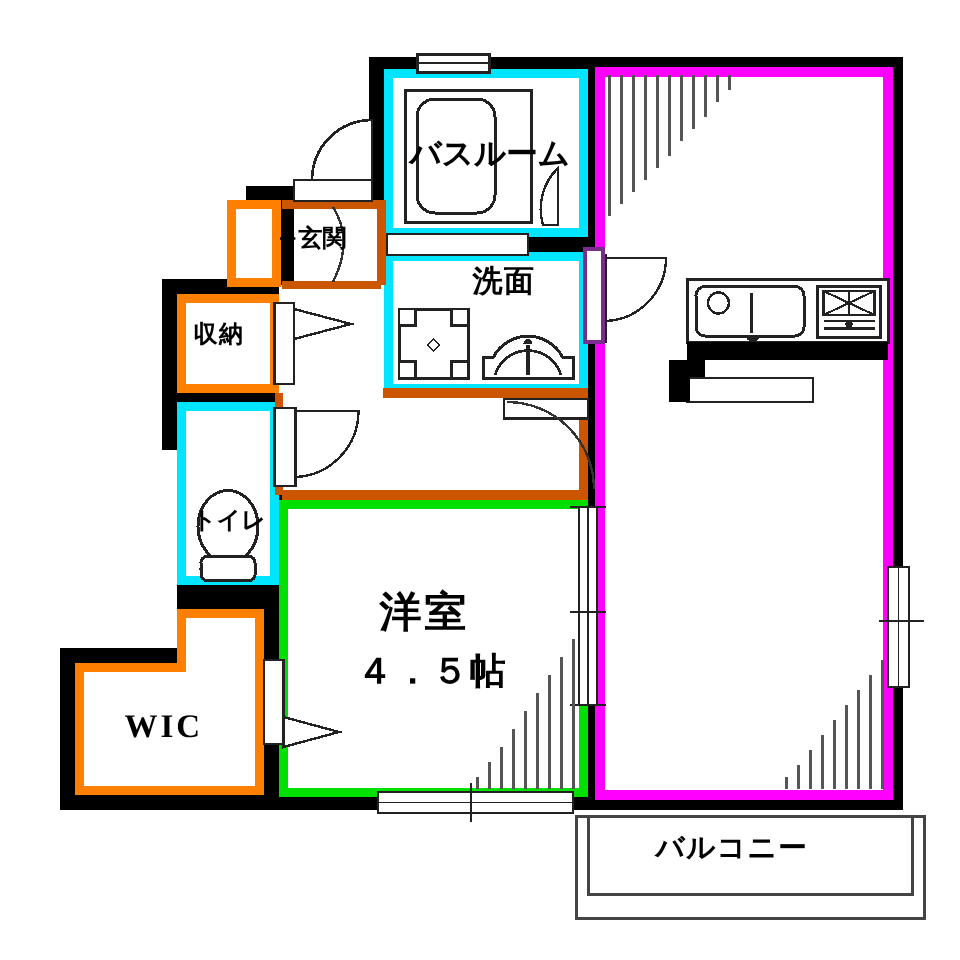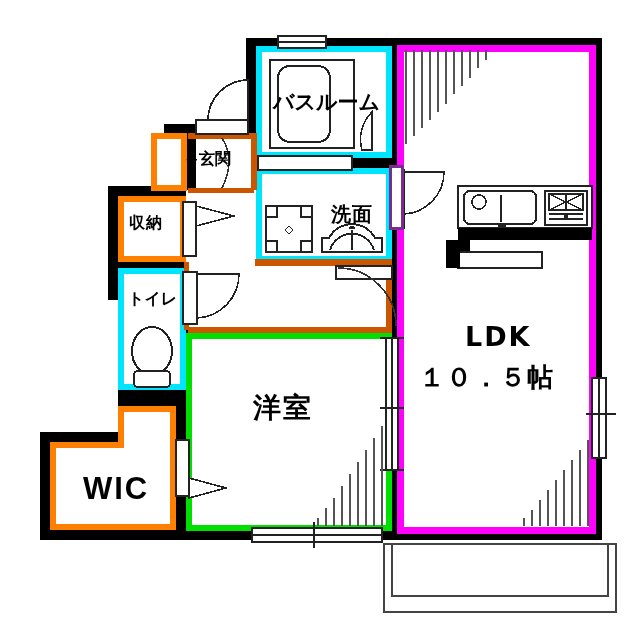--- a/index.html
+++ b/index.html
@@ -32,23 +32,23 @@
     line-height: 1;
     user-select: none;
   }
   .lbl-ldk     { font-size: 27px; letter-spacing: 2px; }
   .lbl-ldksize { font-size: 26px; letter-spacing: 1px; }
   .lbl-room    { font-size: 28px; letter-spacing: 2px; }
   .lbl-roomsz  { font-size: 24px; letter-spacing: 1px; }
   .lbl-bath    { font-size: 21px; letter-spacing: 0px; }
   .lbl-sen     { font-size: 20px; letter-spacing: 1px; }
   .lbl-sto     { font-size: 16px; letter-spacing: 1px; }
-  .lbl-toi     { font-size: 16px; letter-spacing: 0px; }
+  .lbl-toi     { font-size: 16px; letter-spacing: 0px; margin-top: 48px; }
   .lbl-gen     { font-size: 16px; letter-spacing: 0px; }
-  .lbl-wic     { font-size: 31px; letter-spacing: 2px; font-family: Liberation Sans, sans-serif; text-align: right; }
+  .lbl-wic     { font-size: 22px; letter-spacing: 2px; font-family: Liberation Serif, serif; text-align: right; }
   .lbl-bal     { font-size: 19px; letter-spacing: 1px; }
 </style>
 </head>
 <body>
 
 <div id="plan">
 
   <svg width="640" height="640" viewBox="0 0 640 640" shape-rendering="crispEdges">
 
     <rect x="0" y="0" width="640" height="640" fill="#ffffff"></rect>
@@ -299,30 +299,30 @@
 
     <g>
       <rect x="384" y="544" width="232" height="68" fill="#ffffff" stroke="#444444" stroke-width="2"></rect>
       <rect x="392" y="544" width="216" height="52" fill="#ffffff" stroke="#444444" stroke-width="2"></rect>
     </g>
 
   </svg>
 
   <div class="lbl lbl-bath" style="left:273px; top:92px;">バスルーム</div>
 
-  <div class="lbl lbl-sen" style="left:315px; top:204px;margin-left:16px;">洗面</div>
+  <div class="lbl lbl-sen" style="left:315px; top:177px;">洗面</div>
 
   <div class="lbl lbl-toi" style="left:128px; top:291px;">トイレ</div>
 
   <div class="lbl lbl-sto" style="left:129px; top:215px;">収納</div>
 
   <div class="lbl lbl-gen" style="left:186px; top:152px; font-size:14px;">←</div>
   <div class="lbl lbl-gen" style="left:199px; top:152px;font-family:Liberation Mono, monospace;">玄関</div>
 
-  <div class="lbl lbl-ldk" style="left:465px; top:323px;">LDK</div>
-  <div class="lbl lbl-ldksize" style="left:419px; top:364px;">１０．５帖</div>
 
   <div class="lbl lbl-room" style="left:253px; top:394px;">洋室</div>
+  <div class="lbl lbl-roomsz" style="left:238px; top:435px;">４．５帖</div>
 
   <div class="lbl lbl-wic" style="left:83px; top:473px;">WIC</div>
 
+  <div class="lbl lbl-bal" style="left:437px; top:556px;">バルコニー</div>
 
 </div>
 
 </body></html>

